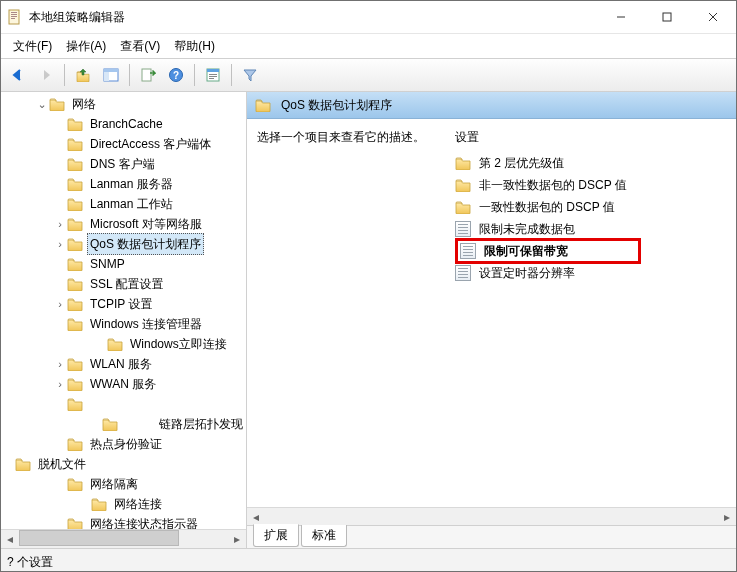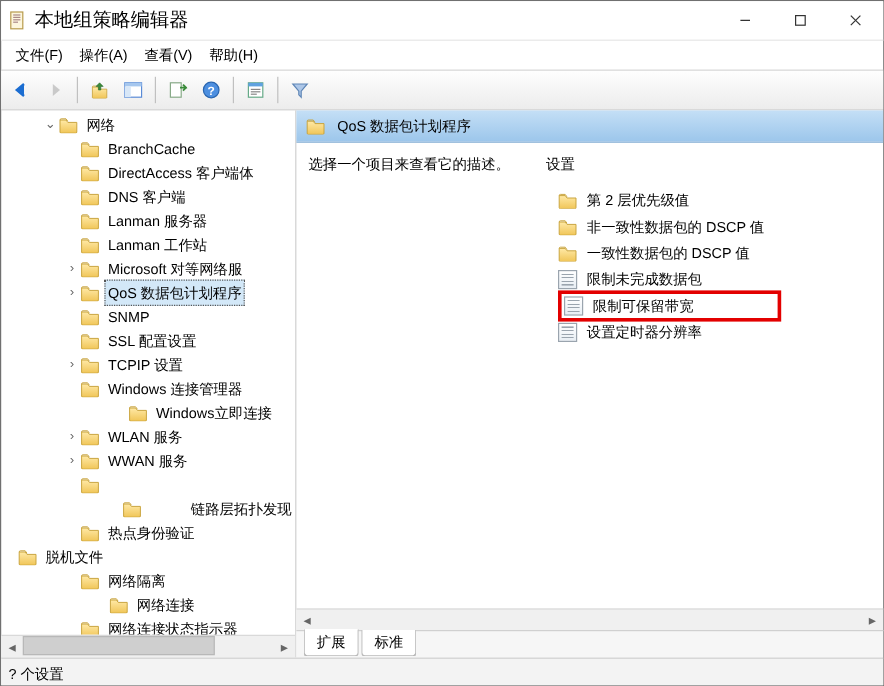--- a/index.html
+++ b/index.html
@@ -1,20 +1,20 @@
 <!DOCTYPE html>
 <html><head>
 <meta charset="utf-8">
 <style>
 html,body{margin:0;padding:0;font-family:"Microsoft YaHei","Segoe UI",Tahoma,sans-serif;font-size:12px;color:#000;background:#fff;overflow:hidden}
 .window{width:737px;height:572px;border:1px solid #707070;box-sizing:border-box;display:flex;flex-direction:column;background:#fff}
 
 .titlebar{height:32px;display:flex;align-items:center;justify-content:space-between;background:#fff;border-bottom:1px solid #e6e6e6}
 .titlebar-left{display:flex;align-items:center;gap:6px;padding-left:6px}
-.titlebar-title{font-size:16px}
+.titlebar-title{font-size:12px}
 .titlebar-controls{display:flex;height:100%}
 .titlebar-controls div{width:46px;display:flex;align-items:center;justify-content:center}
 .titlebar-controls svg{pointer-events:none}
 
 .menubar{height:24px;display:flex;align-items:center;gap:2px;padding:0 6px;border-bottom:1px solid #d0d0d0}
 .menubar span{padding:2px 6px}
 
 .toolbar{height:32px;display:flex;align-items:center;gap:2px;padding:0 4px;border-bottom:1px solid #d0d0d0;background:linear-gradient(#fefefe,#ececec)}
 .toolbar .btn{width:24px;height:24px;display:flex;align-items:center;justify-content:center;border:1px solid transparent;border-radius:2px}
 .toolbar .btn.disabled{opacity:.4}
@@ -33,21 +33,21 @@
 .tree .exp{width:14px;text-align:center;color:#666;font-size:11px;user-select:none}
 .tree .exp.blank{color:transparent}
 .tree .label{padding:1px 3px}
 .tree .sel{background:#d3e8f8;border:1px dotted #555;padding:0 2px}
 .right-pane{flex:1;display:flex;flex-direction:column;min-height:0}
 .banner{height:26px;display:flex;align-items:center;gap:6px;padding:0 8px;background:linear-gradient(#c4dff6,#9cc6eb);border-bottom:1px solid #8ab2d6;font-size:12px}
 .content{flex:1;display:flex;padding:10px 6px 0 10px;min-height:0;position:relative}
 .desc{width:190px;padding-right:8px}
 .settings{flex:1}
 .settings-hdr{margin-bottom:6px}
-.setlist{list-style:none;margin:10px;padding:0}
+.setlist{list-style:none;margin:0;padding:0}
 .setlist li{height:22px;display:flex;align-items:center}
 .setlist .txt{margin-left:4px}
 .hilite{border:3px solid #e30000;padding:1px 70px 1px 2px;display:inline-flex;align-items:center;height:18px}
 .bottom-scroll{height:18px;background:#f0f0f0;border-top:1px solid #d9d9d9;display:flex;align-items:center}
 .bottom-scroll .arrow{width:18px;height:18px;display:flex;align-items:center;justify-content:center;color:#666}
 .bottom-scroll .track{flex:1}
 .tabs{height:22px;display:flex;align-items:flex-end;padding-left:6px;margin-top:-1px;border-top:1px solid #d0d0d0;background:#f6f6f6}
 .tab{border:1px solid #b9b9b9;border-top:none;border-bottom:1px solid #b9b9b9;border-radius:0 0 3px 3px;padding:2px 10px;margin-right:2px;background:#fff;font-size:12px;position:relative;top:-1px}
 .tab.active{border-top:1px solid #fff}
 
@@ -378,21 +378,21 @@
                 </span>
               </li>
               <li>
                 <span style="display: inline-flex; align-items: center;">
                   <span class="policy-ico"></span>
                   <span class="txt">限制未完成数据包</span>
                 </span>
               </li>
               <li>
                 <span class="hilite">
-                  <span style="display: inline-flex; align-items: center;">
+                  <span style="display: inline-flex; align-items: center; font-weight: bold;">
                     <span class="policy-ico"></span>
                     <span class="txt">限制可保留带宽</span>
                   </span>
                 </span>
               </li>
               <li>
                 <span style="display: inline-flex; align-items: center;">
                   <span class="policy-ico"></span>
                   <span class="txt">设置定时器分辨率</span>
                 </span>

